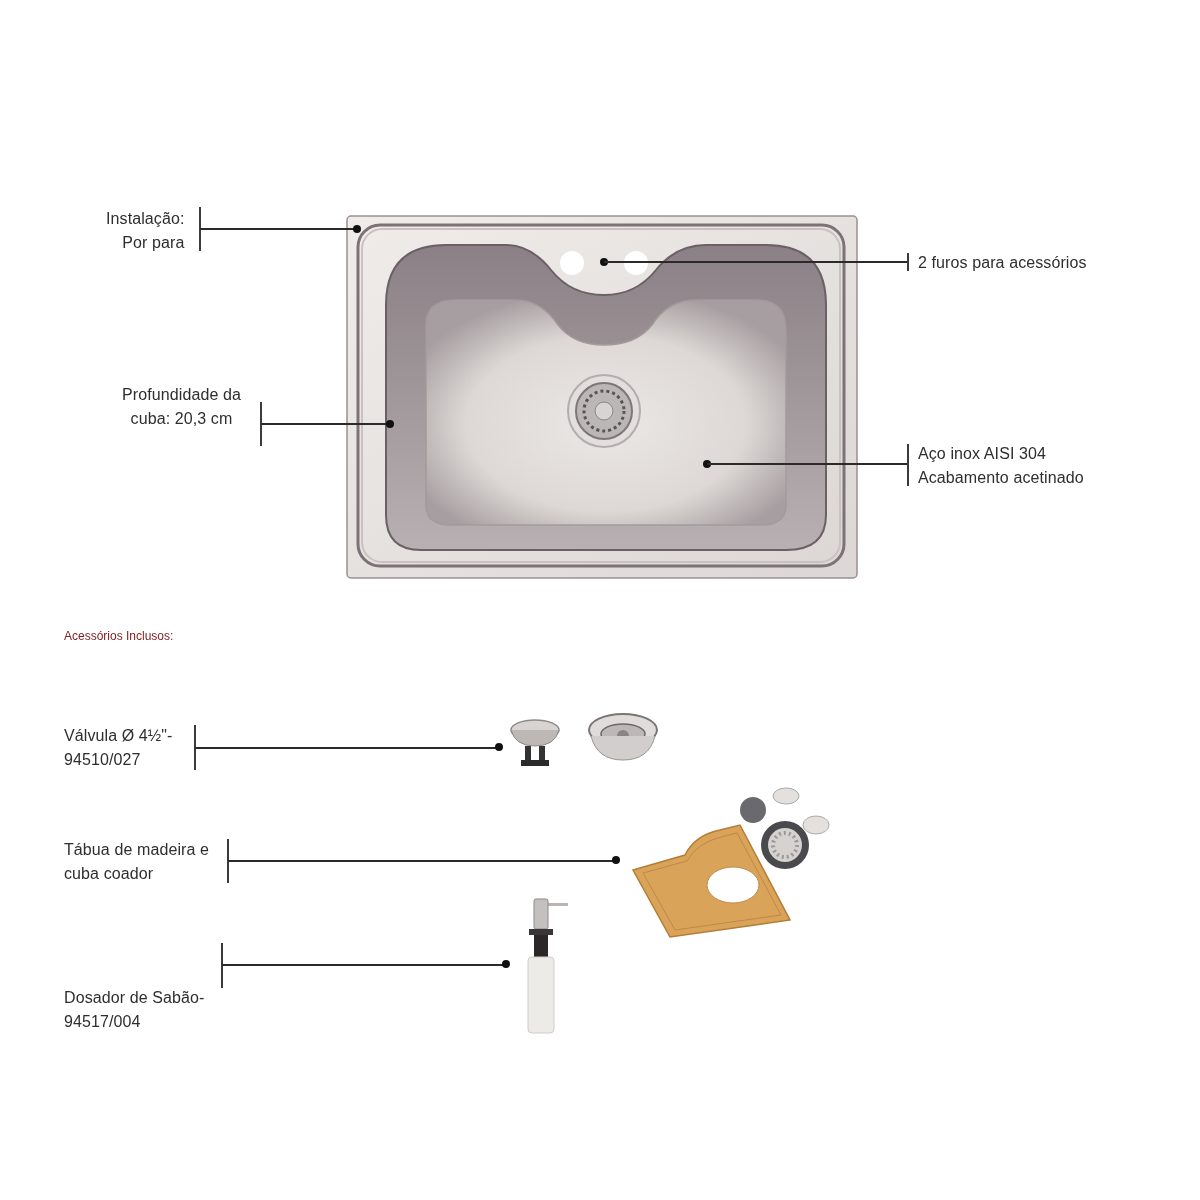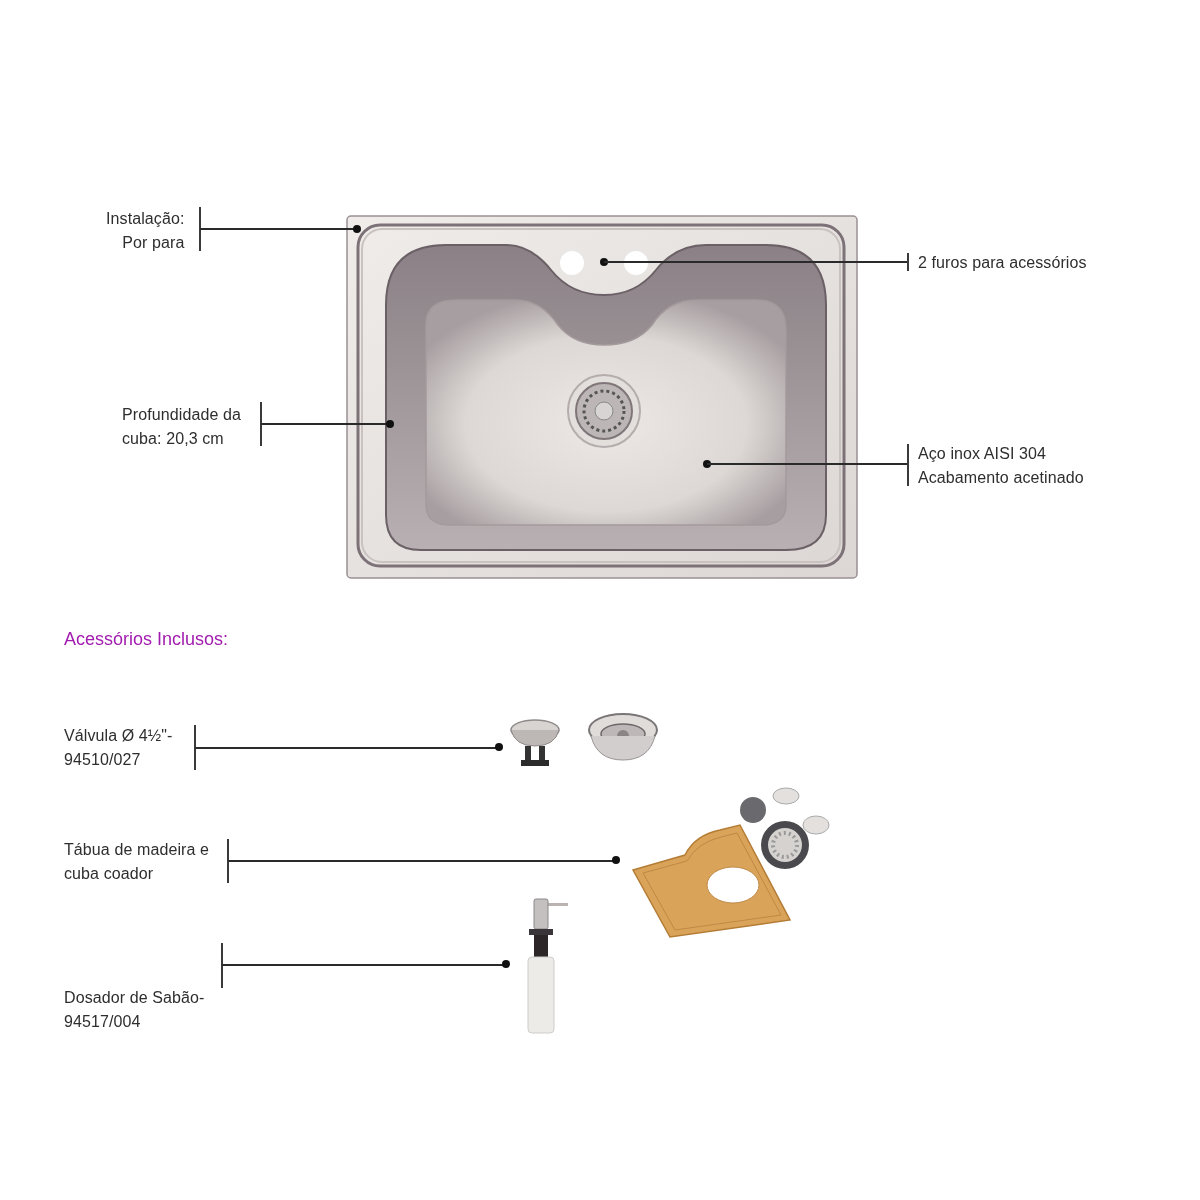--- a/index.html
+++ b/index.html
@@ -3,21 +3,21 @@
 <meta charset="utf-8">
 <style>
   html, body { margin: 0; padding: 0; background: #ffffff; }
   body { width: 1200px; height: 1200px; position: relative; overflow: hidden;
          font-family: "Liberation Sans", "DejaVu Sans", sans-serif; color: #2b2b2b; }
   .lbl { position: absolute; font-size: 16px; line-height: 24px; color: #2e2e2e; letter-spacing: 0.1px; }
   .lbl span { display: block; white-space: nowrap; }
   .tick { position: absolute; width: 2px; background: #3a3a3a; }
   .hline { position: absolute; height: 1.5px; background: #2a2a2a; }
   .dot { position: absolute; width: 8px; height: 8px; border-radius: 50%; background: #111; }
-  .section-title { position: absolute; font-size: 18px; color: #a21caf; }
+  .section-title { position: absolute; font-size: 12px; color: #7f1d1d; }
   svg { position: absolute; }
 </style>
 </head>
 <body>
 
 <svg style="left:346px;top:215px;" width="512" height="364" viewBox="0 0 512 364">
   <defs>
     <linearGradient id="rim" x1="0" y1="0" x2="1" y2="1">
       <stop offset="0" stop-color="#efecea"></stop>
       <stop offset="1" stop-color="#dcd7d4"></stop>
@@ -52,21 +52,21 @@
 </svg>
 
 <div class="lbl" style="left:106px;top:207px;text-align:right;">
   <span>Instalação:</span>
   <span>Por para</span>
 </div>
 <div class="tick" style="left:199px;top:207px;height:44px;"></div>
 <div class="hline" style="left:200px;top:228px;width:155px;"></div>
 <div class="dot" style="left:353px;top:225px;"></div>
 
-<div class="lbl" style="left:122px;top:403px;">
+<div class="lbl" style="left:122px;top:383px;text-align:center;">
   <span>Profundidade da</span>
   <span>cuba: 20,3 cm</span>
 </div>
 <div class="tick" style="left:260px;top:402px;height:44px;"></div>
 <div class="hline" style="left:261px;top:423px;width:128px;"></div>
 <div class="dot" style="left:386px;top:420px;"></div>
 
 <div class="dot" style="left:600px;top:258px;"></div>
 <div class="hline" style="left:604px;top:261px;width:304px;"></div>
 <div class="tick" style="left:907px;top:253px;height:18px;"></div>

